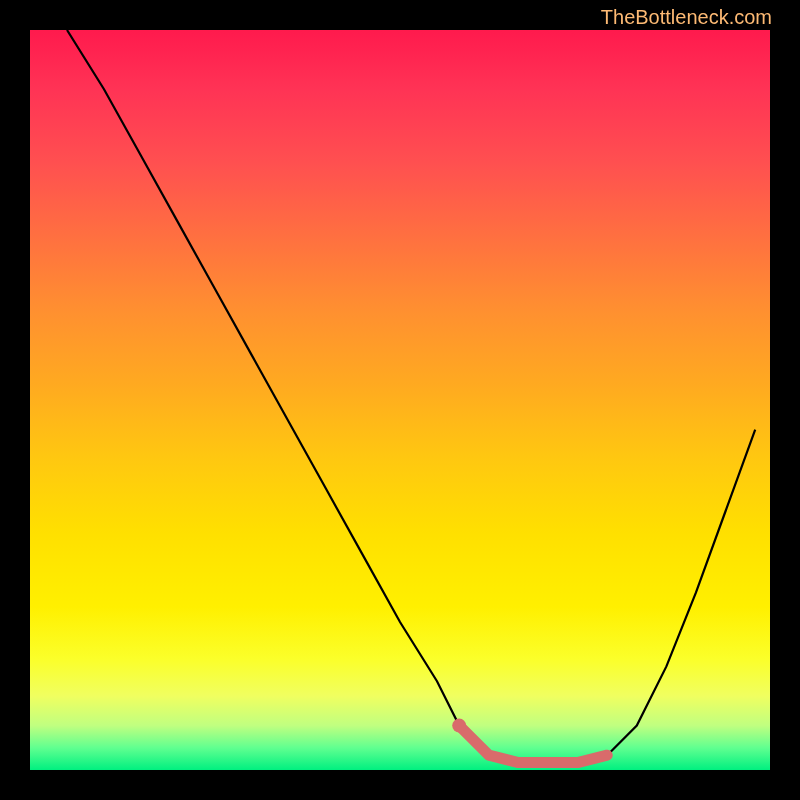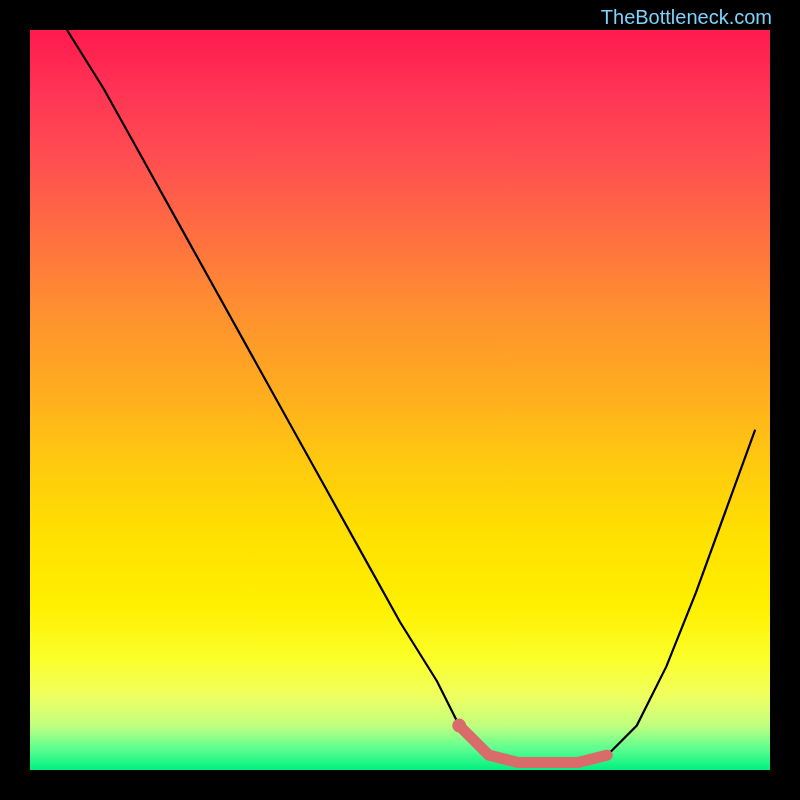--- a/index.html
+++ b/index.html
@@ -37,21 +37,21 @@
       #f0ff60 90%,
       #c0ff80 94%,
       #60ff90 97%,
       #00f080 100%
     );
   }
   .watermark {
     position: absolute;
     top: 6px;
     right: 28px;
-    color: #7dd3fc;
+    color: #fdba74;
     font-size: 20px;
     font-weight: 500;
     z-index: 10;
   }
   svg.curve {
     position: absolute;
     left: 0;
     top: 0;
     width: 740px;
     height: 740px;

